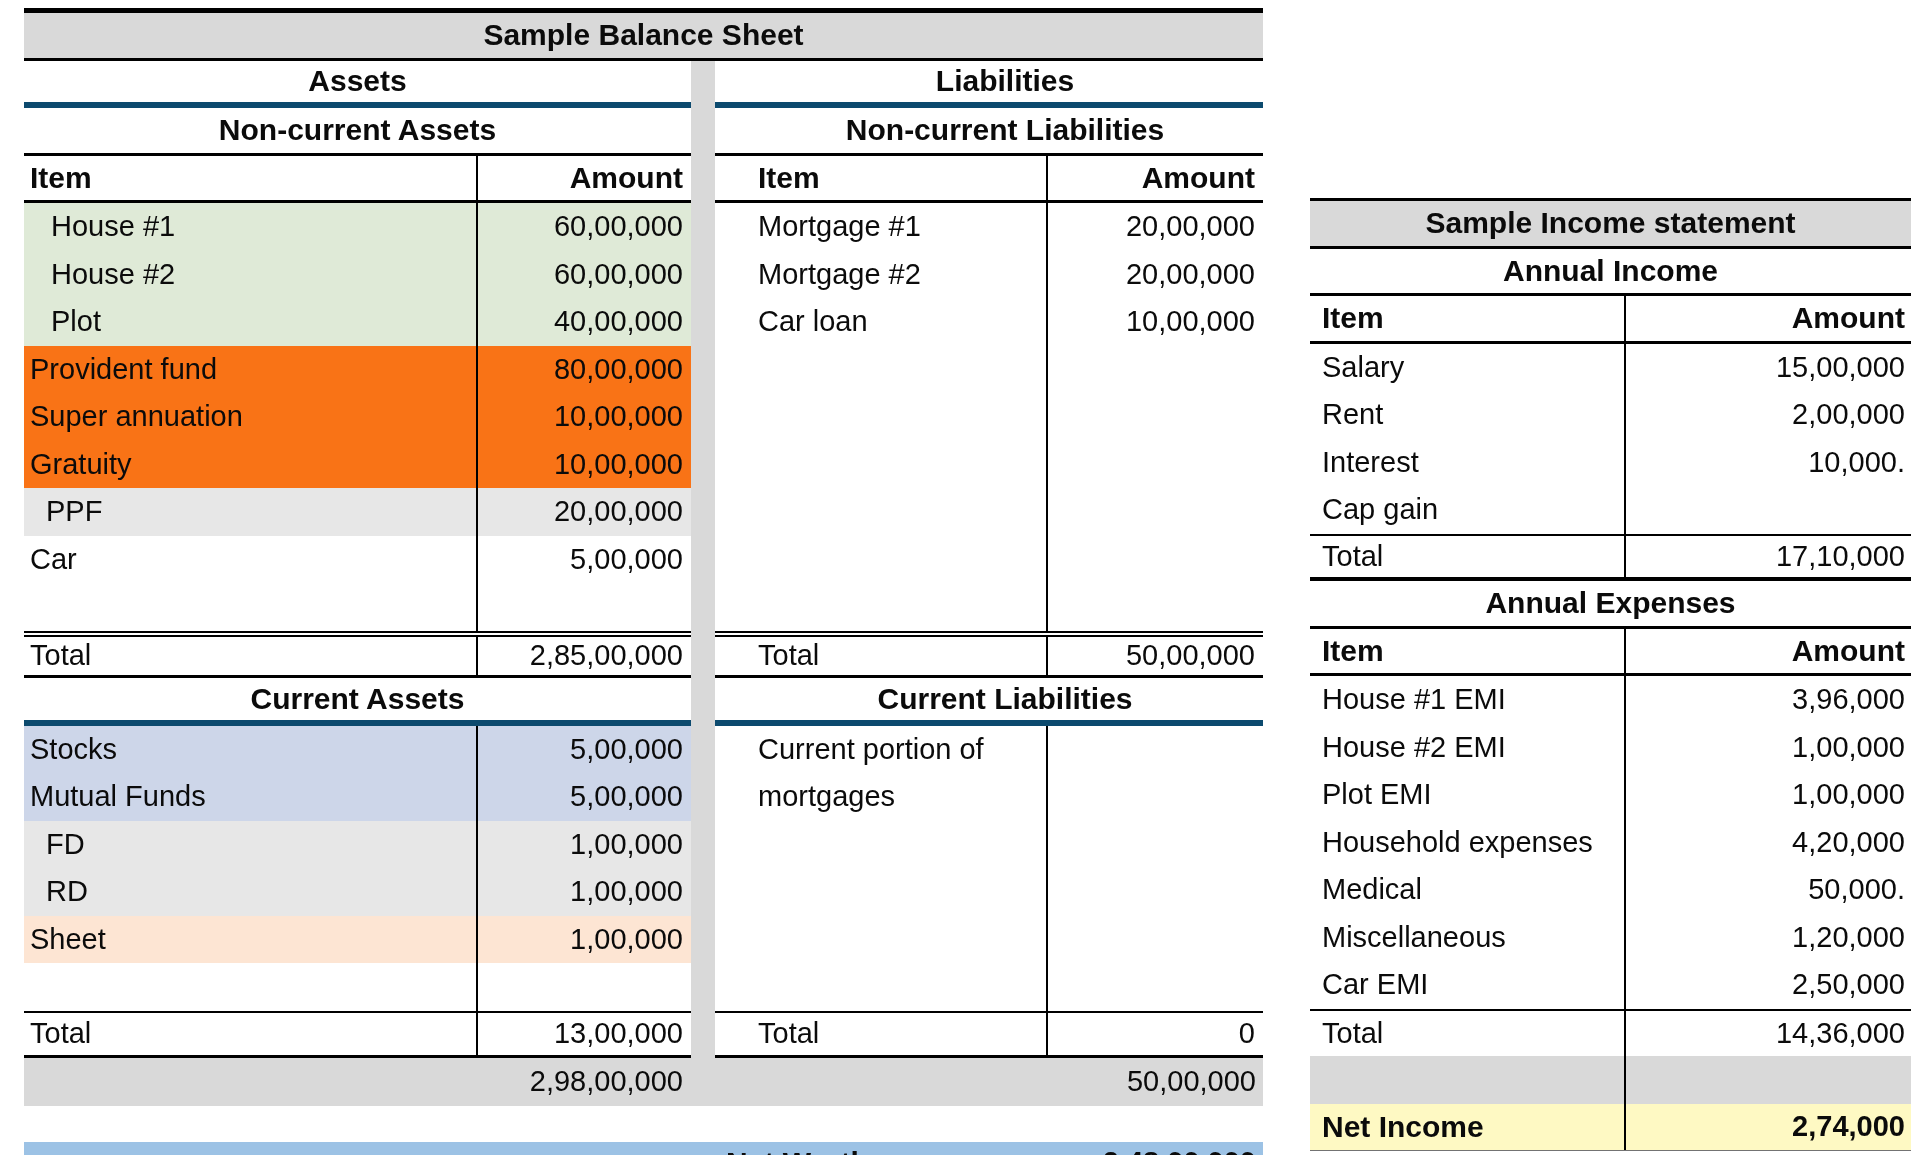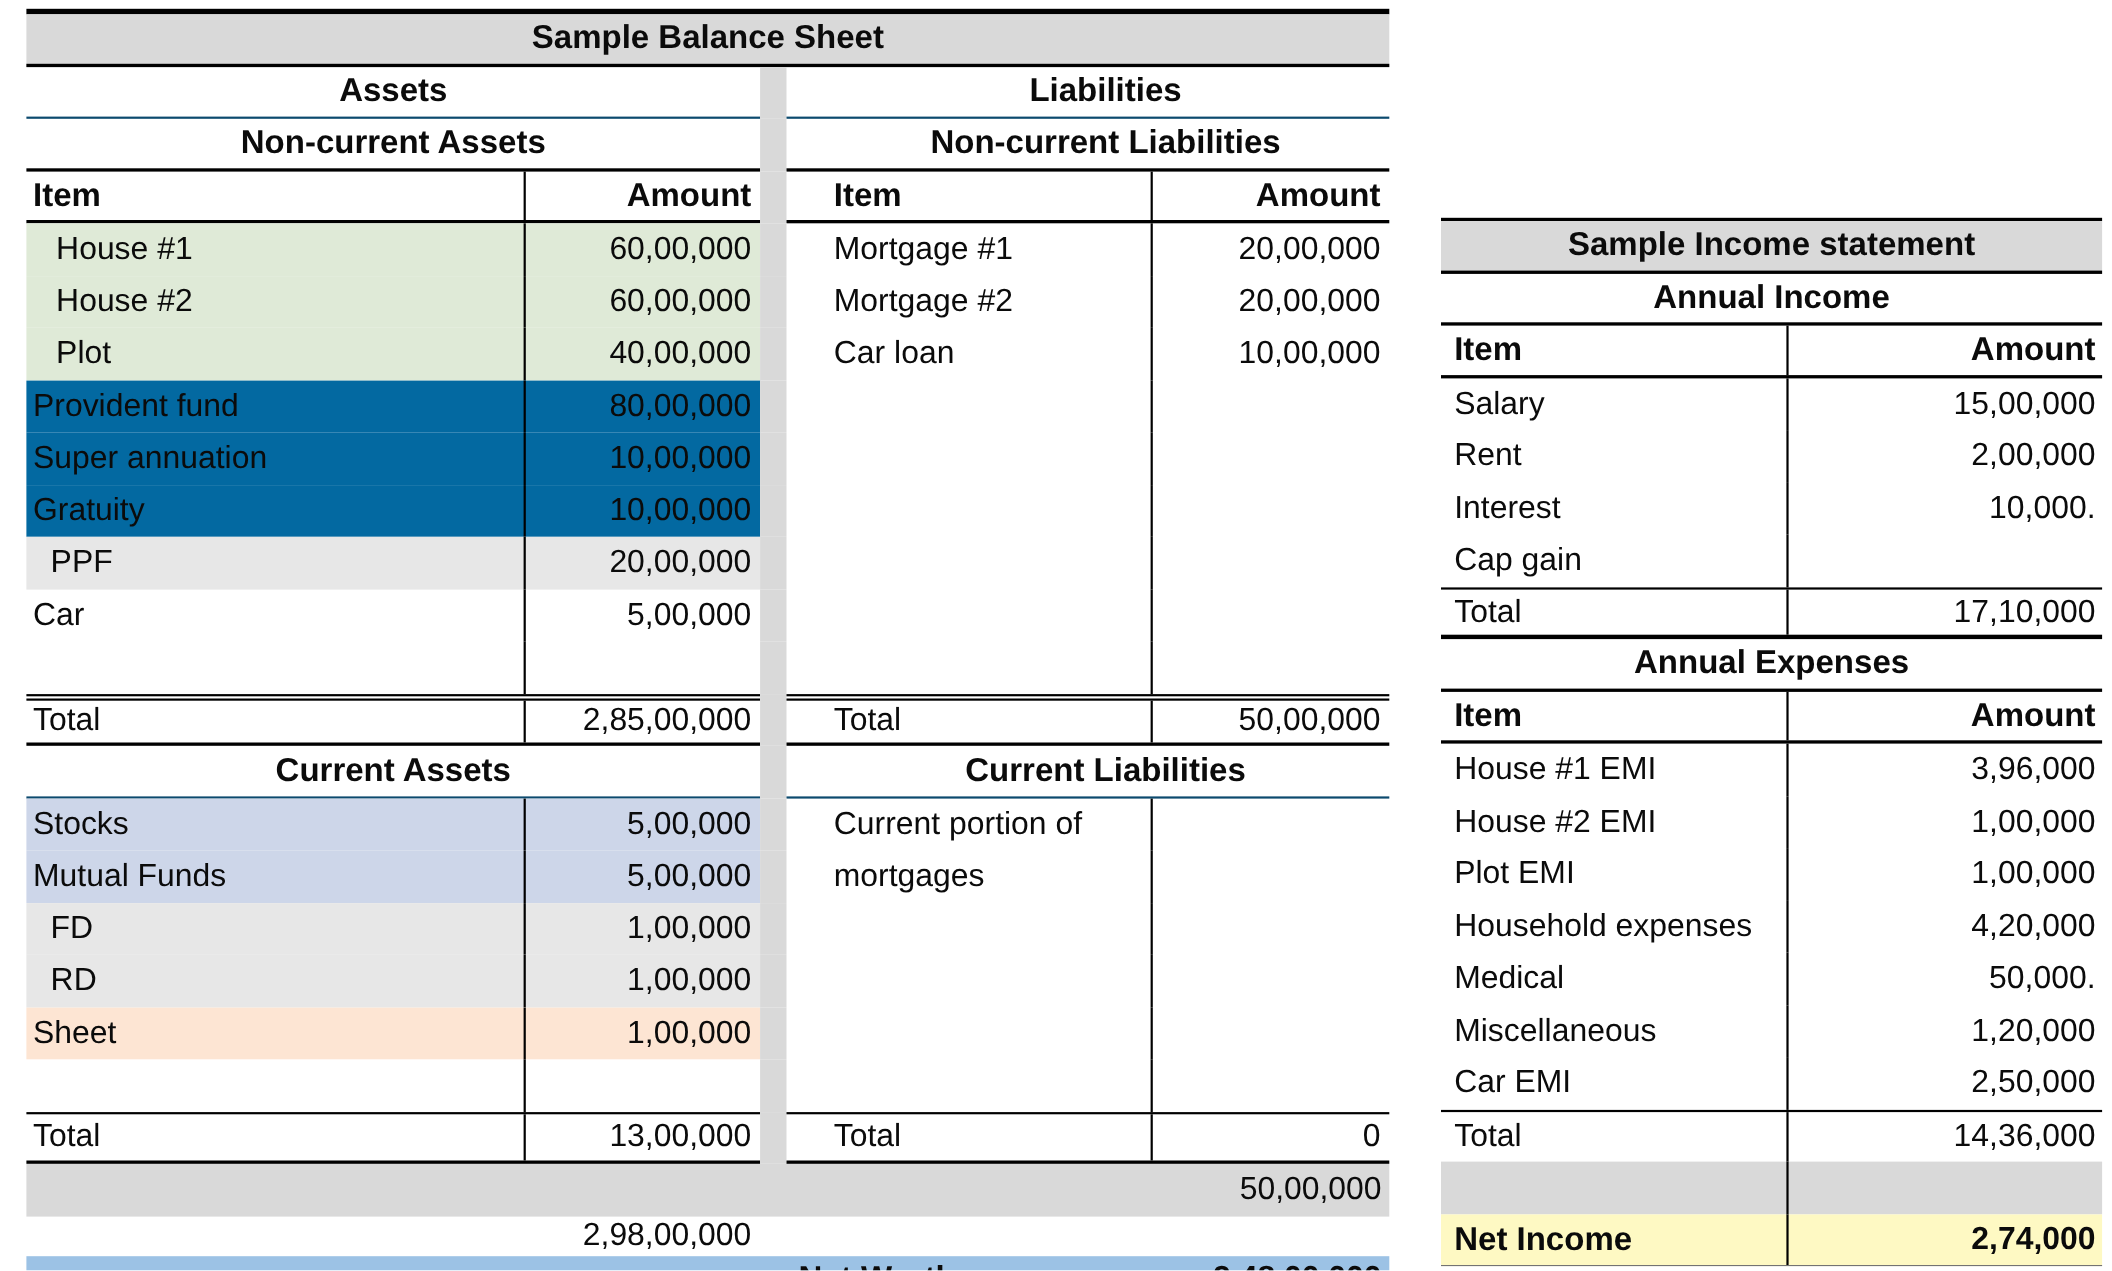--- a/index.html
+++ b/index.html
@@ -8,48 +8,48 @@
   .canvas *{box-sizing:border-box;}
 
   
   .row{display:flex;height:47.5px;}
   .cell{display:flex;align-items:center;height:100%;}
   .item{flex:1;padding-left:6px;}
   .amt{justify-content:flex-end;padding-right:8px;border-left:2px solid #000;}
   .center{flex:1;justify-content:center;align-items:center;display:flex;height:100%;font-weight:bold;font-size:30px;}
 
   
-  .bb2{border-bottom:2px solid #0c4a6e;}
+  .bb2{border-bottom:6px solid #0c4a6e;}
   .bb3{border-bottom:3px solid #000;}
   .bb4{border-bottom:4px solid #000;}
   .bt2{border-top:2px solid #000;}
   .btd{border-top:6px double #000;}
 
   
   .bg-green{background:#dfead7;padding-left:21px;}
-  .bg-yellow{background:#0369a1;}
+  .bg-yellow{background:#f97316;}
   .bg-gray{background:#e7e7e7;padding-left:16px;}
   .bg-lav{background:#cdd6e9;}
   .bg-peach{background:#fde5d3;}
   .bg-title{background:#d9d9d9;}
 
   
   .bs{position:absolute;left:24px;top:8px;width:1239px;border-top:5px solid #000;}
   .titlebar{background:#d9d9d9;border-bottom:3px solid #000;justify-content:center;align-items:center;
             display:flex;font-weight:bold;font-size:30px;height:47.5px;}
   .ah{width:667px;display:flex;height:100%;}
   .lh{width:548px;display:flex;height:100%;padding-left:32px;}
   .strip{width:24px;height:100%;background:#d9d9d9;}
   .ah .amt{width:215px;}
   .lh .amt{width:217px;}
   .lh .item{padding-left:11px;}
 
   
   .grand{background:#d9d9d9;}
-  .grand .gl{width:667px;justify-content:flex-end;padding-right:8px;margin-top:42px;}
+  .grand .gl{width:667px;justify-content:flex-end;padding-right:8px;}
   .grand .gs{width:24px;}
   .grand .gr{flex:1;justify-content:flex-end;padding-right:7px;}
   .networth{background:#9cc2e5;border-bottom:5px solid #000;margin-top:36px;}
   .networth .sp{width:691px;}
   .networth .lbl{width:331px;padding-left:11px;font-weight:bold;font-size:30px;}
   .networth .val{flex:1;justify-content:flex-end;padding-right:7px;font-weight:bold;}
 
   
   .inc{position:absolute;left:1310px;top:198px;width:601px;border-top:3px solid #000;}
   .inc .item{padding-left:12px;}

